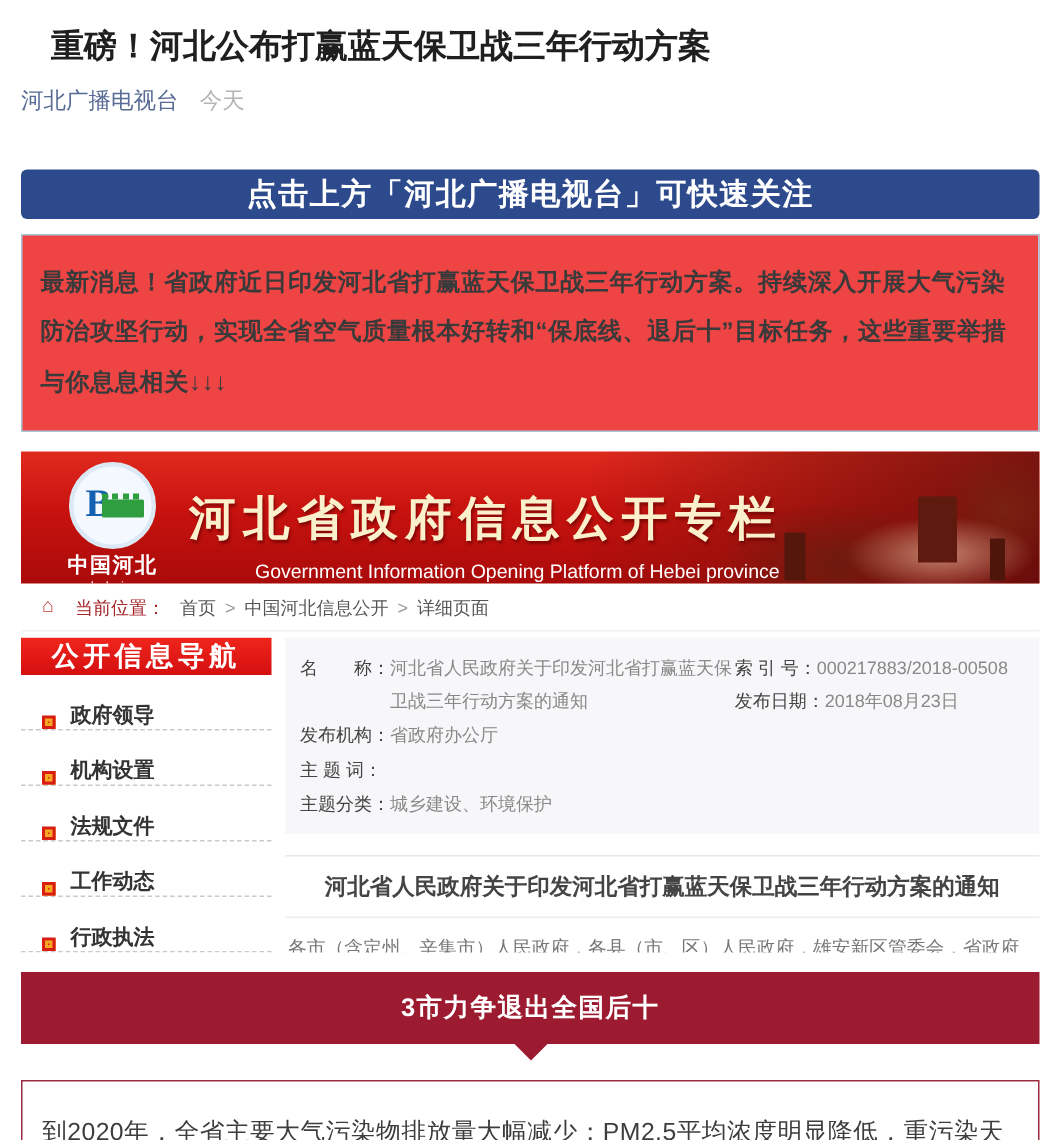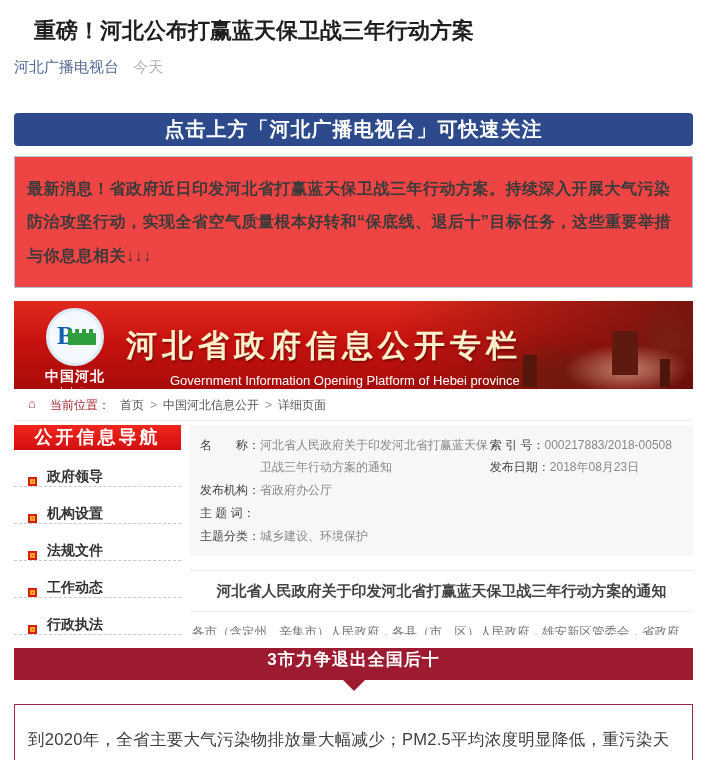--- a/index.html
+++ b/index.html
@@ -80,22 +80,22 @@
   .ilabel { color:#444; font-weight:normal; white-space:pre; flex:none; }
   .ival { color:#888; }
 
   
   .doc { margin-top:14px; border-top:1px solid #e8e8e8; }
   .doc-title { text-align:center; font-size:15px; font-weight:bold; color:#444;
     padding:11px 0 10px 0; border-bottom:1px solid #eee; }
   .doc-body { padding:9px 2px 0 2px; font-size:12.5px; color:#777; line-height:1.85; }
 
   
-  .section-banner { margin-top:13px; position:relative; height:32px; background:#9c1b31;
-    display:flex; justify-content:center;
+  .section-banner { margin-top:13px; position:relative; height:48px; background:#9c1b31;
+    display:flex; align-items:center; justify-content:center;
     color:#fff; font-size:17px; font-weight:bold; letter-spacing:1px; }
   .section-banner .tail { position:absolute; left:50%; bottom:-11px; transform:translateX(-50%);
     width:0; height:0; border-left:11px solid transparent; border-right:11px solid transparent;
     border-top:11px solid #9c1b31; }
 
   
   .quote-box { margin-top:24px; border:1px solid #9c2a40; padding:16px 13px;
     font-size:16.5px; color:#3d3d3d; line-height:2.3; letter-spacing:.3px; height:120px; }
 </style>
 </head>

